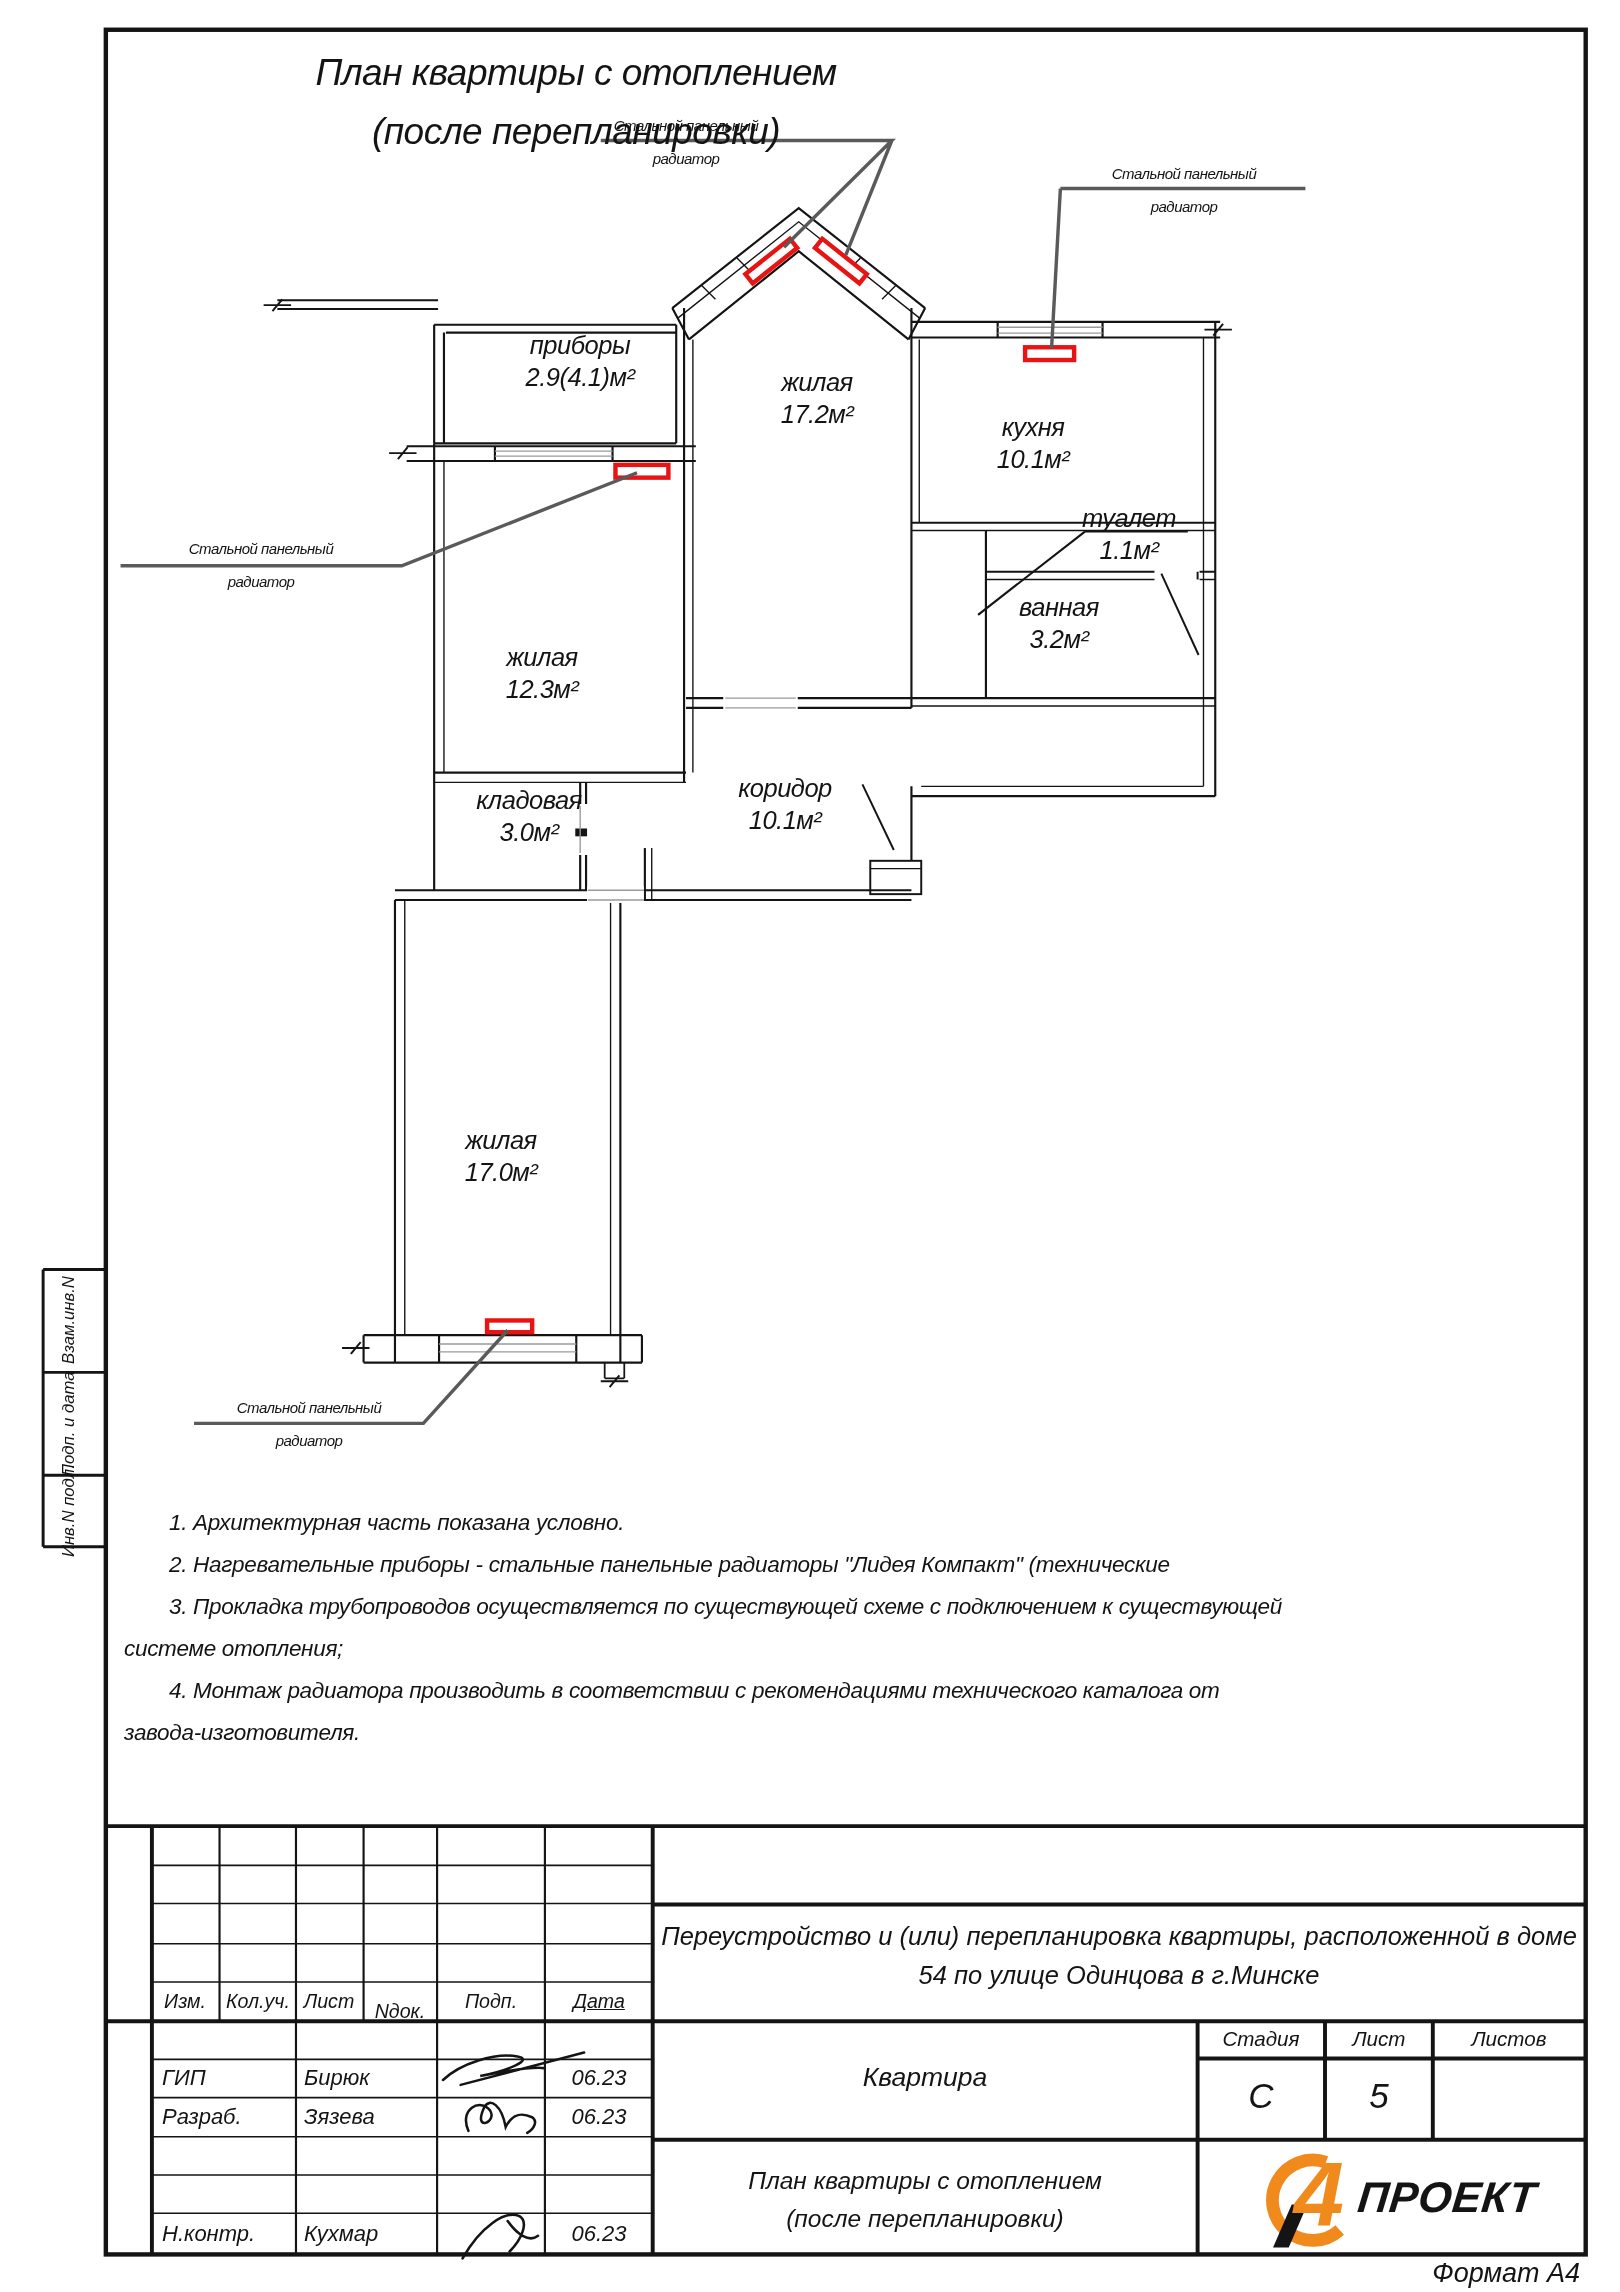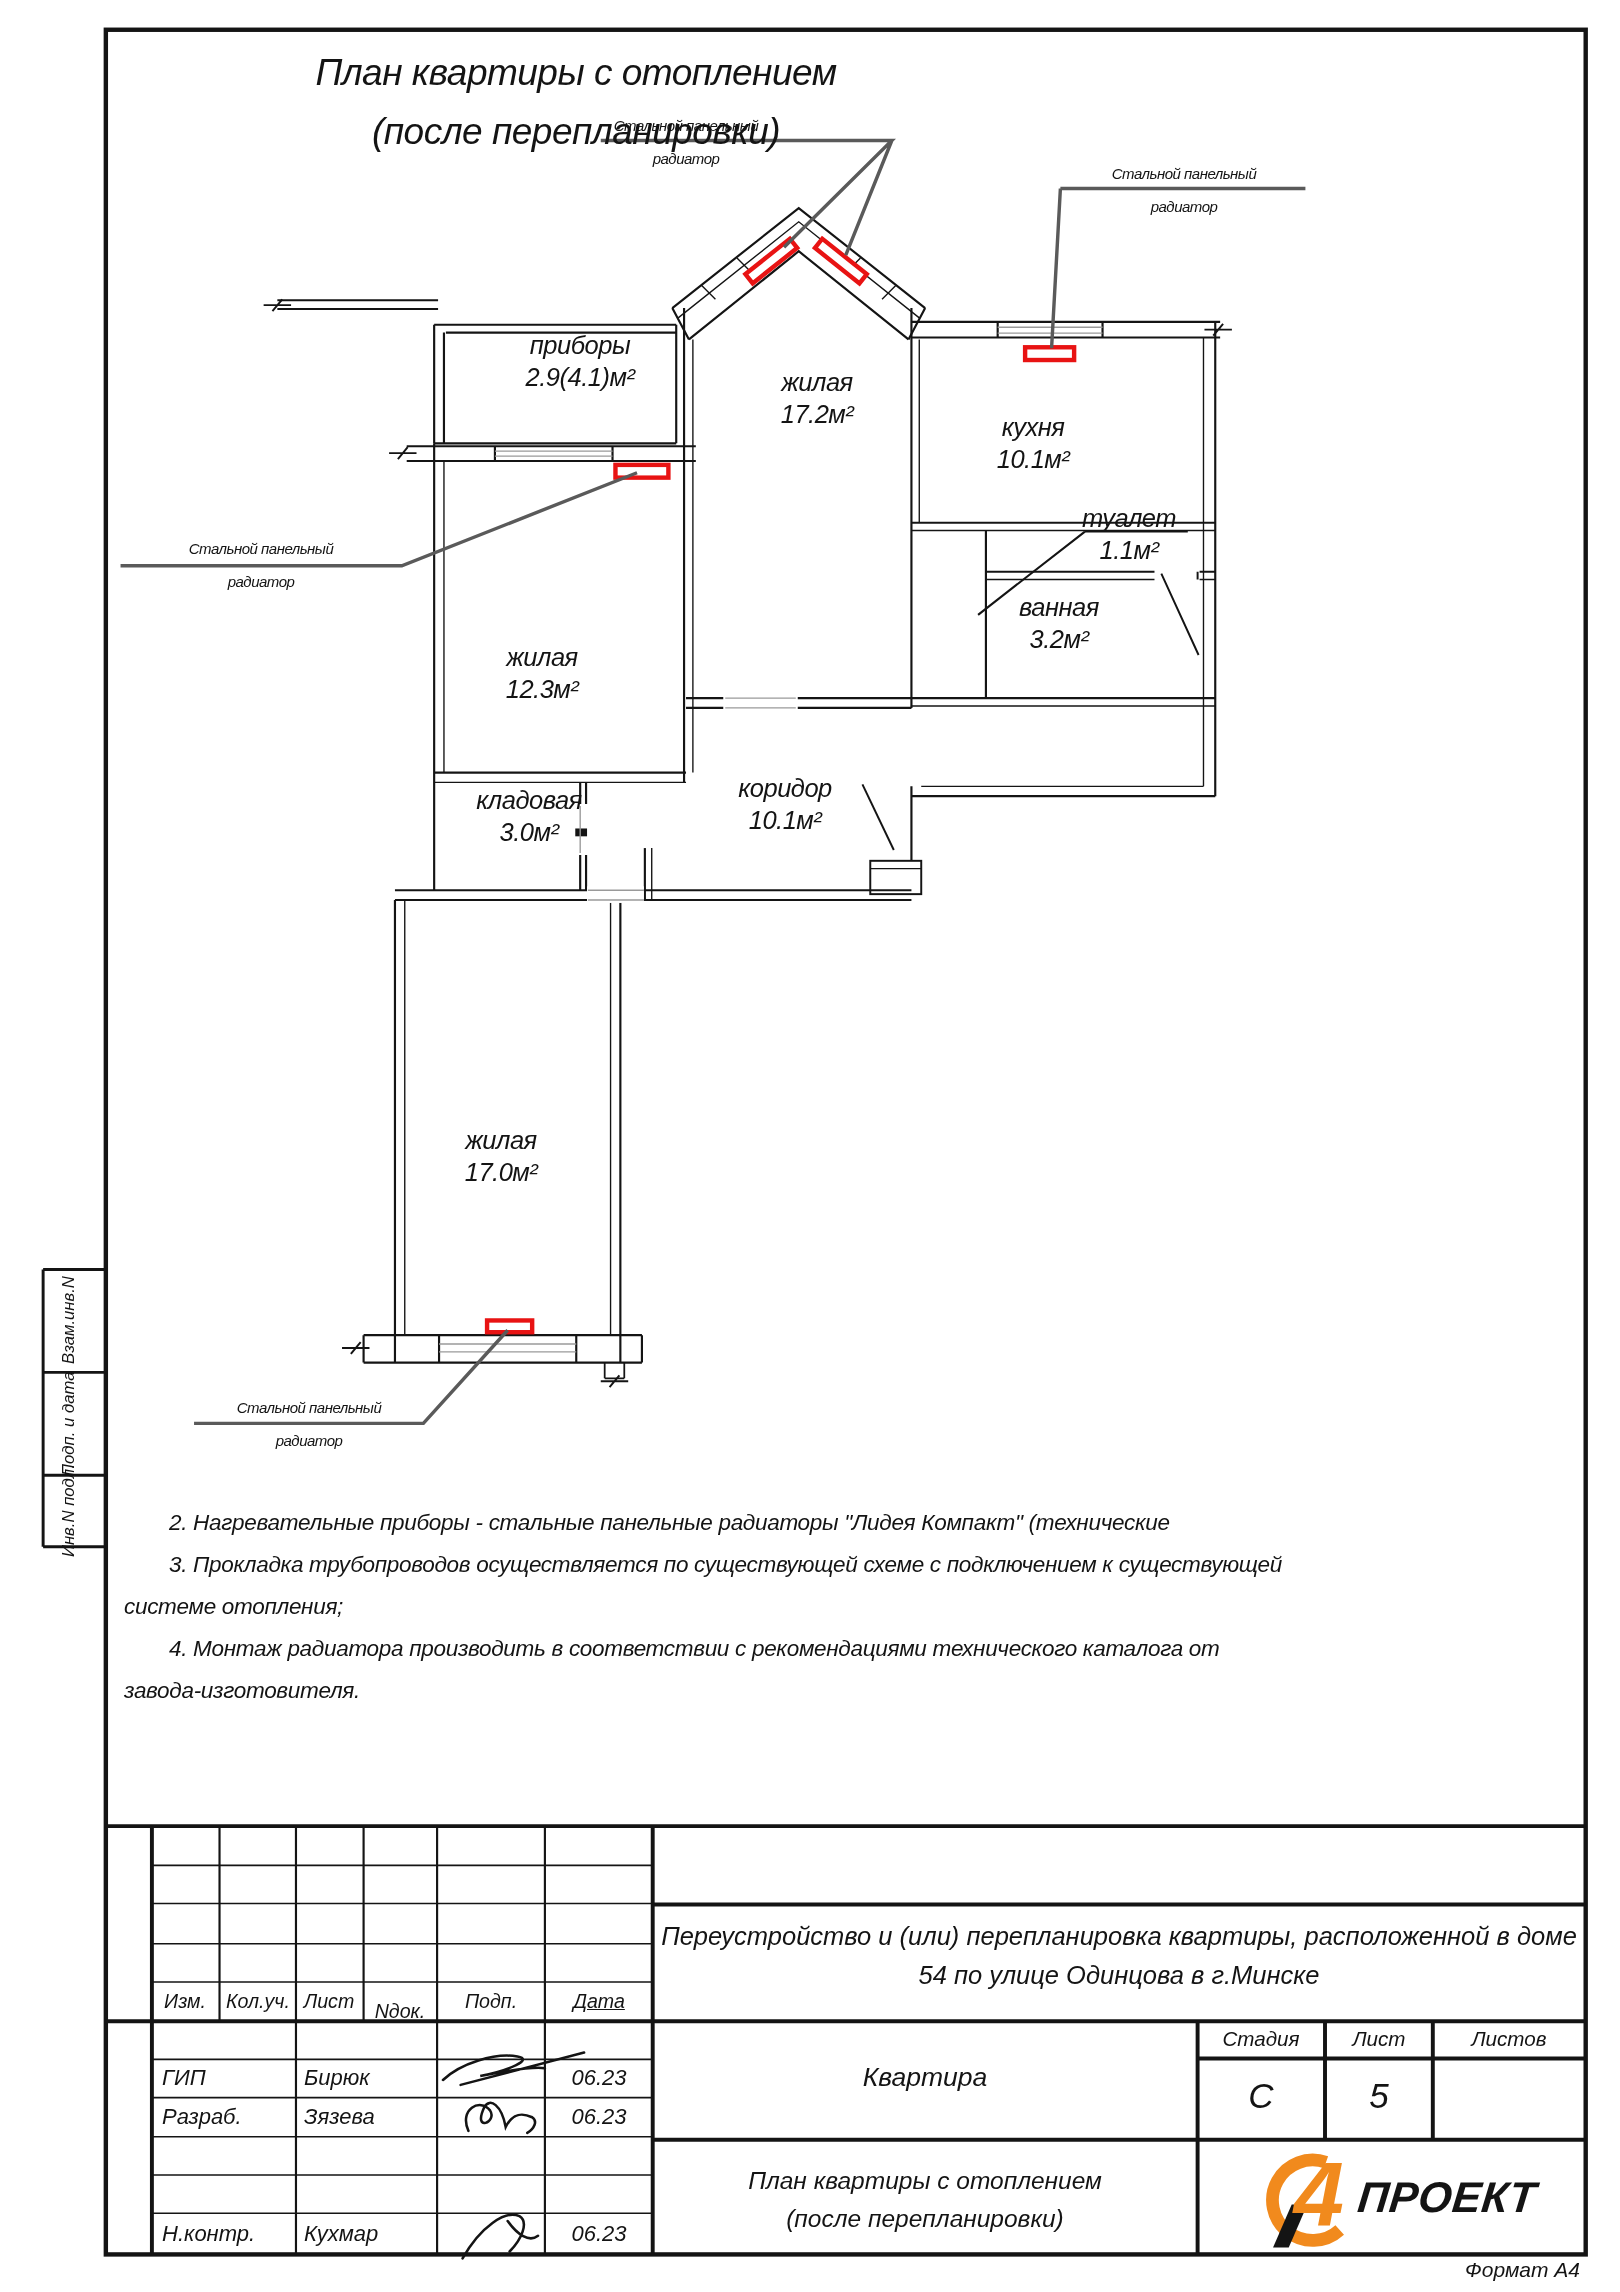--- a/index.html
+++ b/index.html
@@ -13,21 +13,21 @@
   .callout{font-size:15px;line-height:33px;letter-spacing:-0.5px;}
   .notes{font-size:22.5px;line-height:42px;letter-spacing:-0.3px;}
   .notes .ind{padding-left:45px;}
   .tb-col{font-size:19.6px;}
   .tb-role,.tb-name,.tb-date{font-size:22px;}
   .tb-proj{font-size:25.5px;line-height:39px;}
   .tb-obj{font-size:26.5px;}
   .tb-sheet{font-size:24.5px;line-height:38px;}
   .tb-slh{font-size:20.6px;}
   .tb-val{font-size:35px;}
-  .fmt{font-size:21px;}
+  .fmt{font-size:27px;}
   .logo-txt{font-size:43px;font-weight:800;font-style:italic;transform:skewX(-6deg);letter-spacing:0.5px;}
   .vstrip{position:absolute;left:47px;width:43px;display:flex;align-items:center;justify-content:center;
           font-style:italic;font-size:16.7px;white-space:nowrap;
           writing-mode:vertical-rl;transform:rotate(180deg);}
   .rad{fill:#fff;}
 </style>
 </head>
 <body>
 
 <div id="page">
@@ -221,20 +221,21 @@
   <div class="t ctr room" style="left:785px;top:772px;">
     <div>коридор</div>
     <div>10.1м²</div>
   </div>
   <div class="t ctr room" style="left:501px;top:1124px;">
     <div>жилая</div>
     <div>17.0м²</div>
   </div>
 
   <div class="t notes" style="left:124px;top:1502px;">
+    <div class="ind">1. Архитектурная часть показана условно.</div>
     <div class="ind">2. Нагревательные приборы - стальные панельные радиаторы "Лидея Компакт" (технические</div>
     <div class="ind">3. Прокладка трубопроводов осуществляется по существующей схеме с подключением к существующей</div>
     <div>системе отопления;</div>
     <div class="ind">4. Монтаж радиатора производить в соответствии с рекомендациями технического каталога от</div>
     <div>завода-изготовителя.</div>
   </div>
 
   <div class="t ctr tb-col" style="left:185px;top:1990px;">Изм.</div>
   <div class="t ctr tb-col" style="left:258px;top:1990px;text-align:right;">Кол.уч.</div>
   <div class="t ctr tb-col" style="left:329px;top:1990px;">Лист</div>

